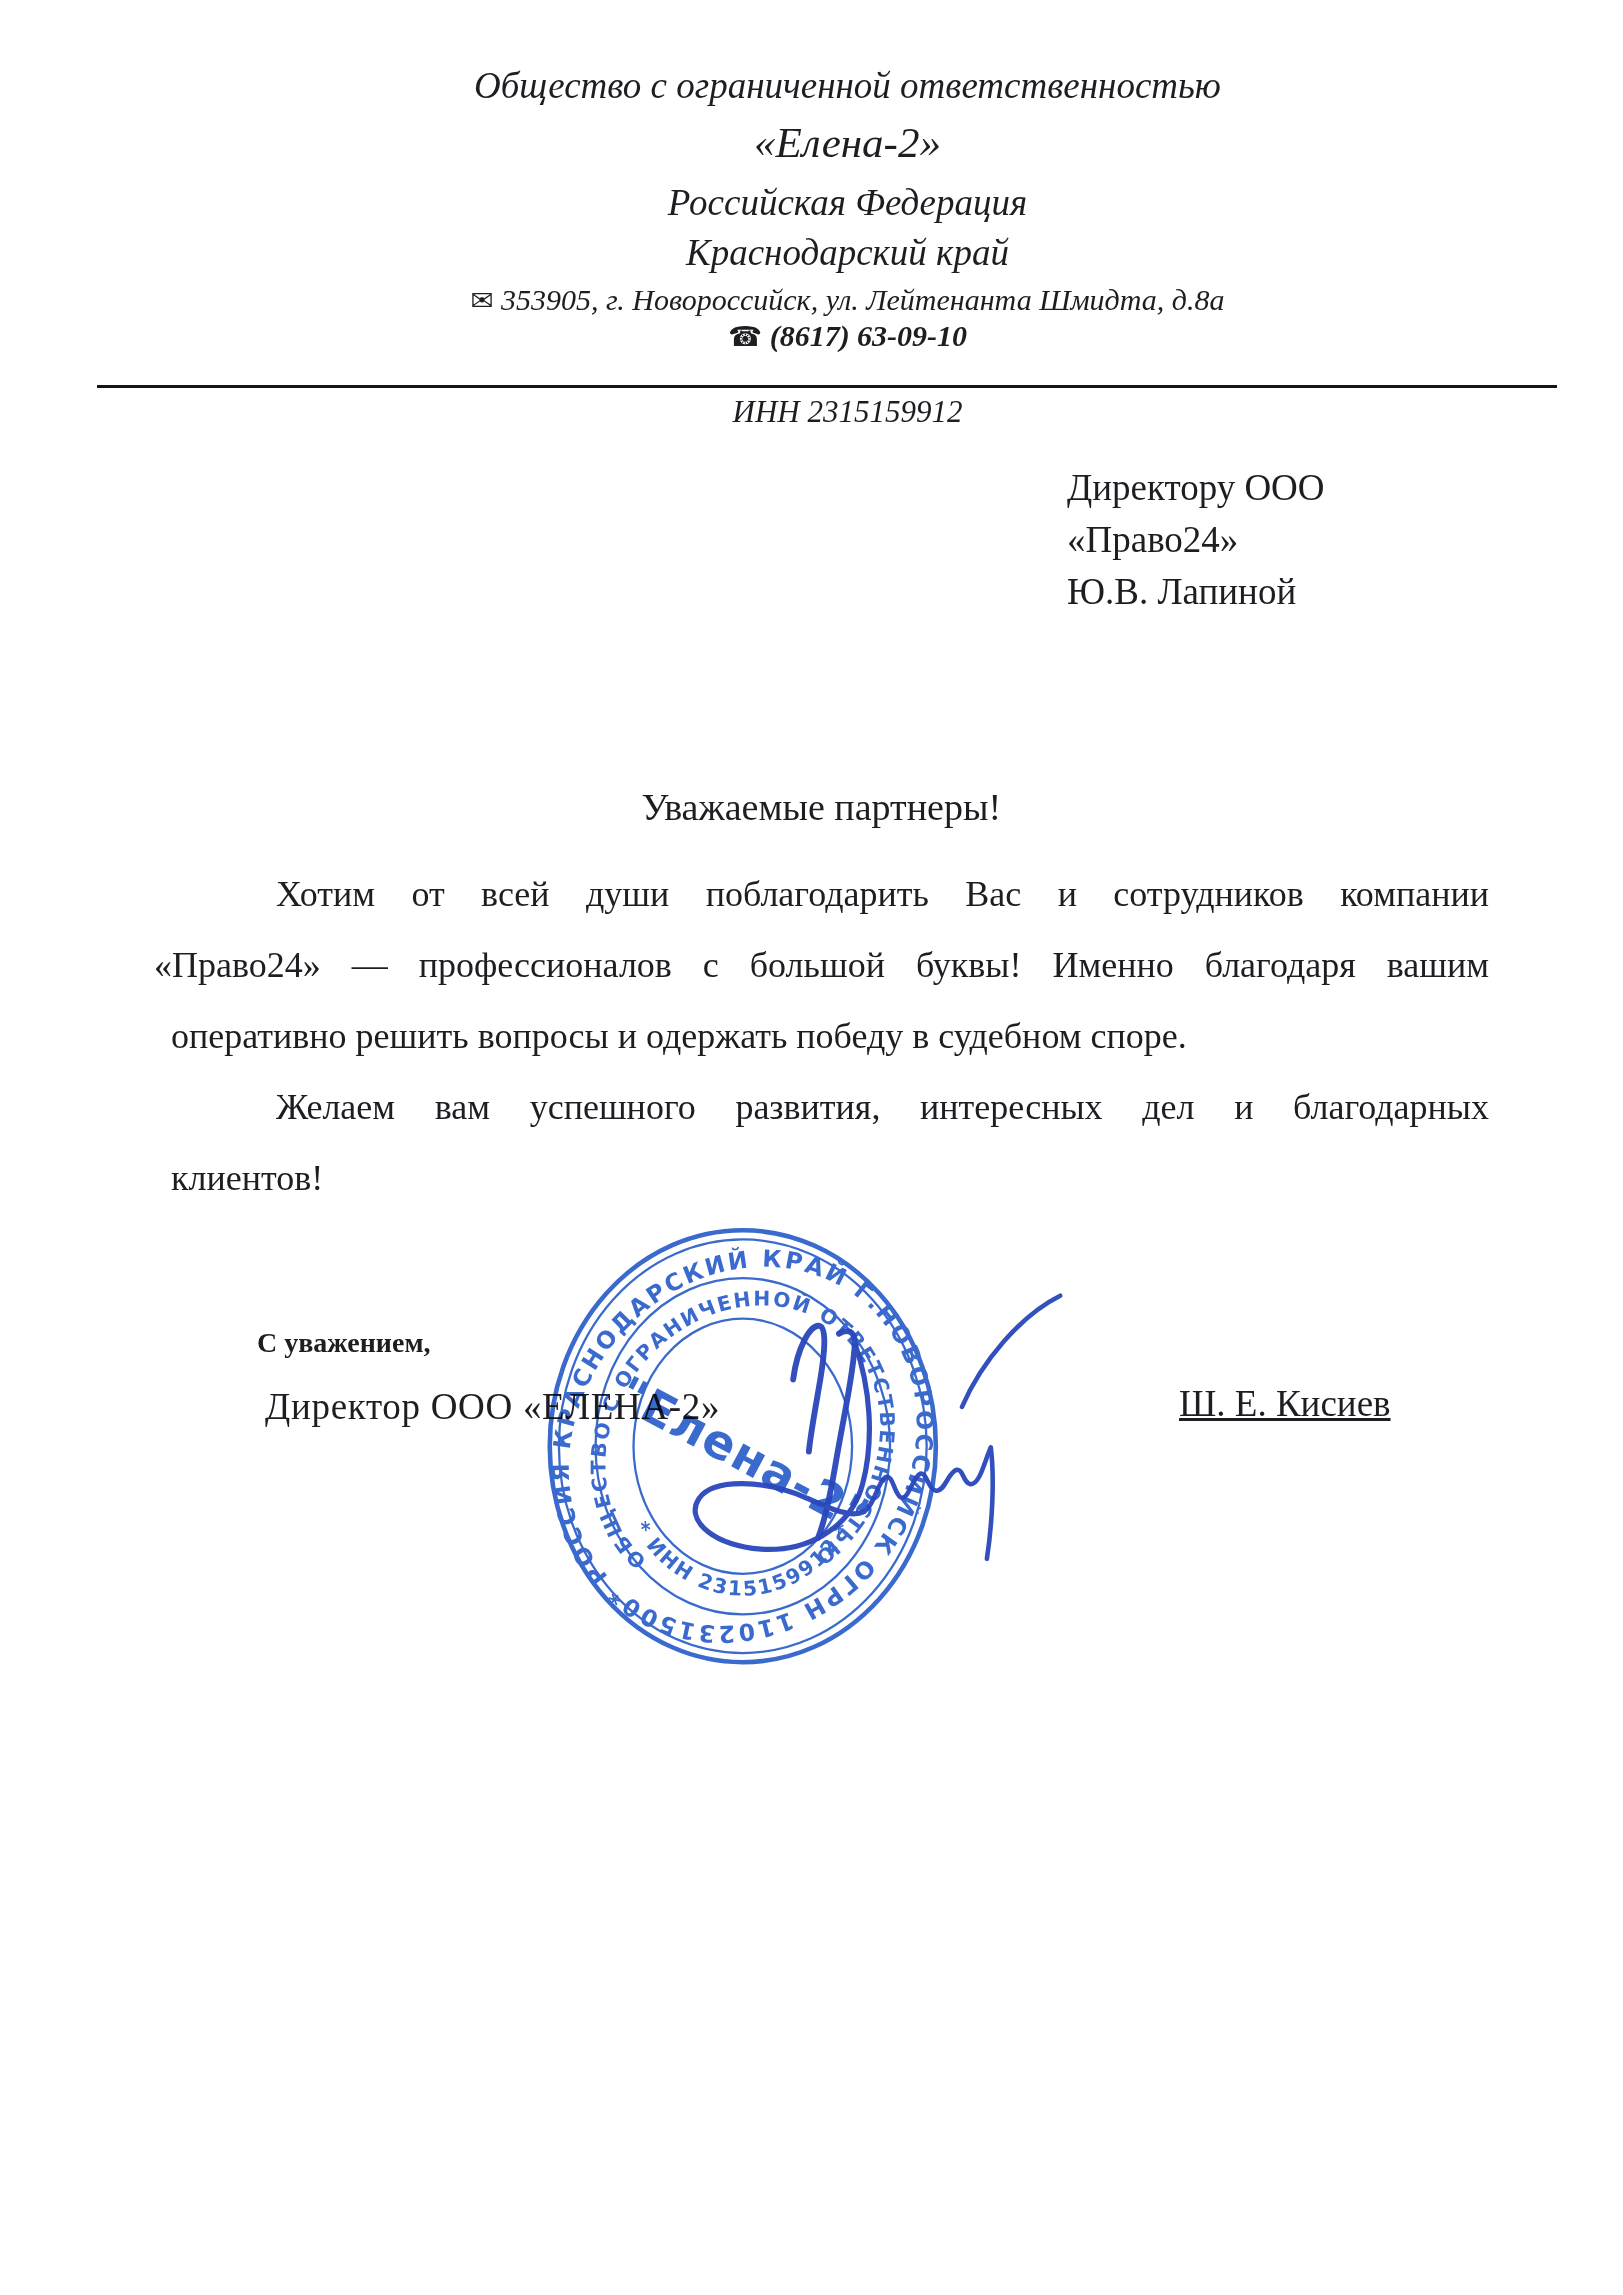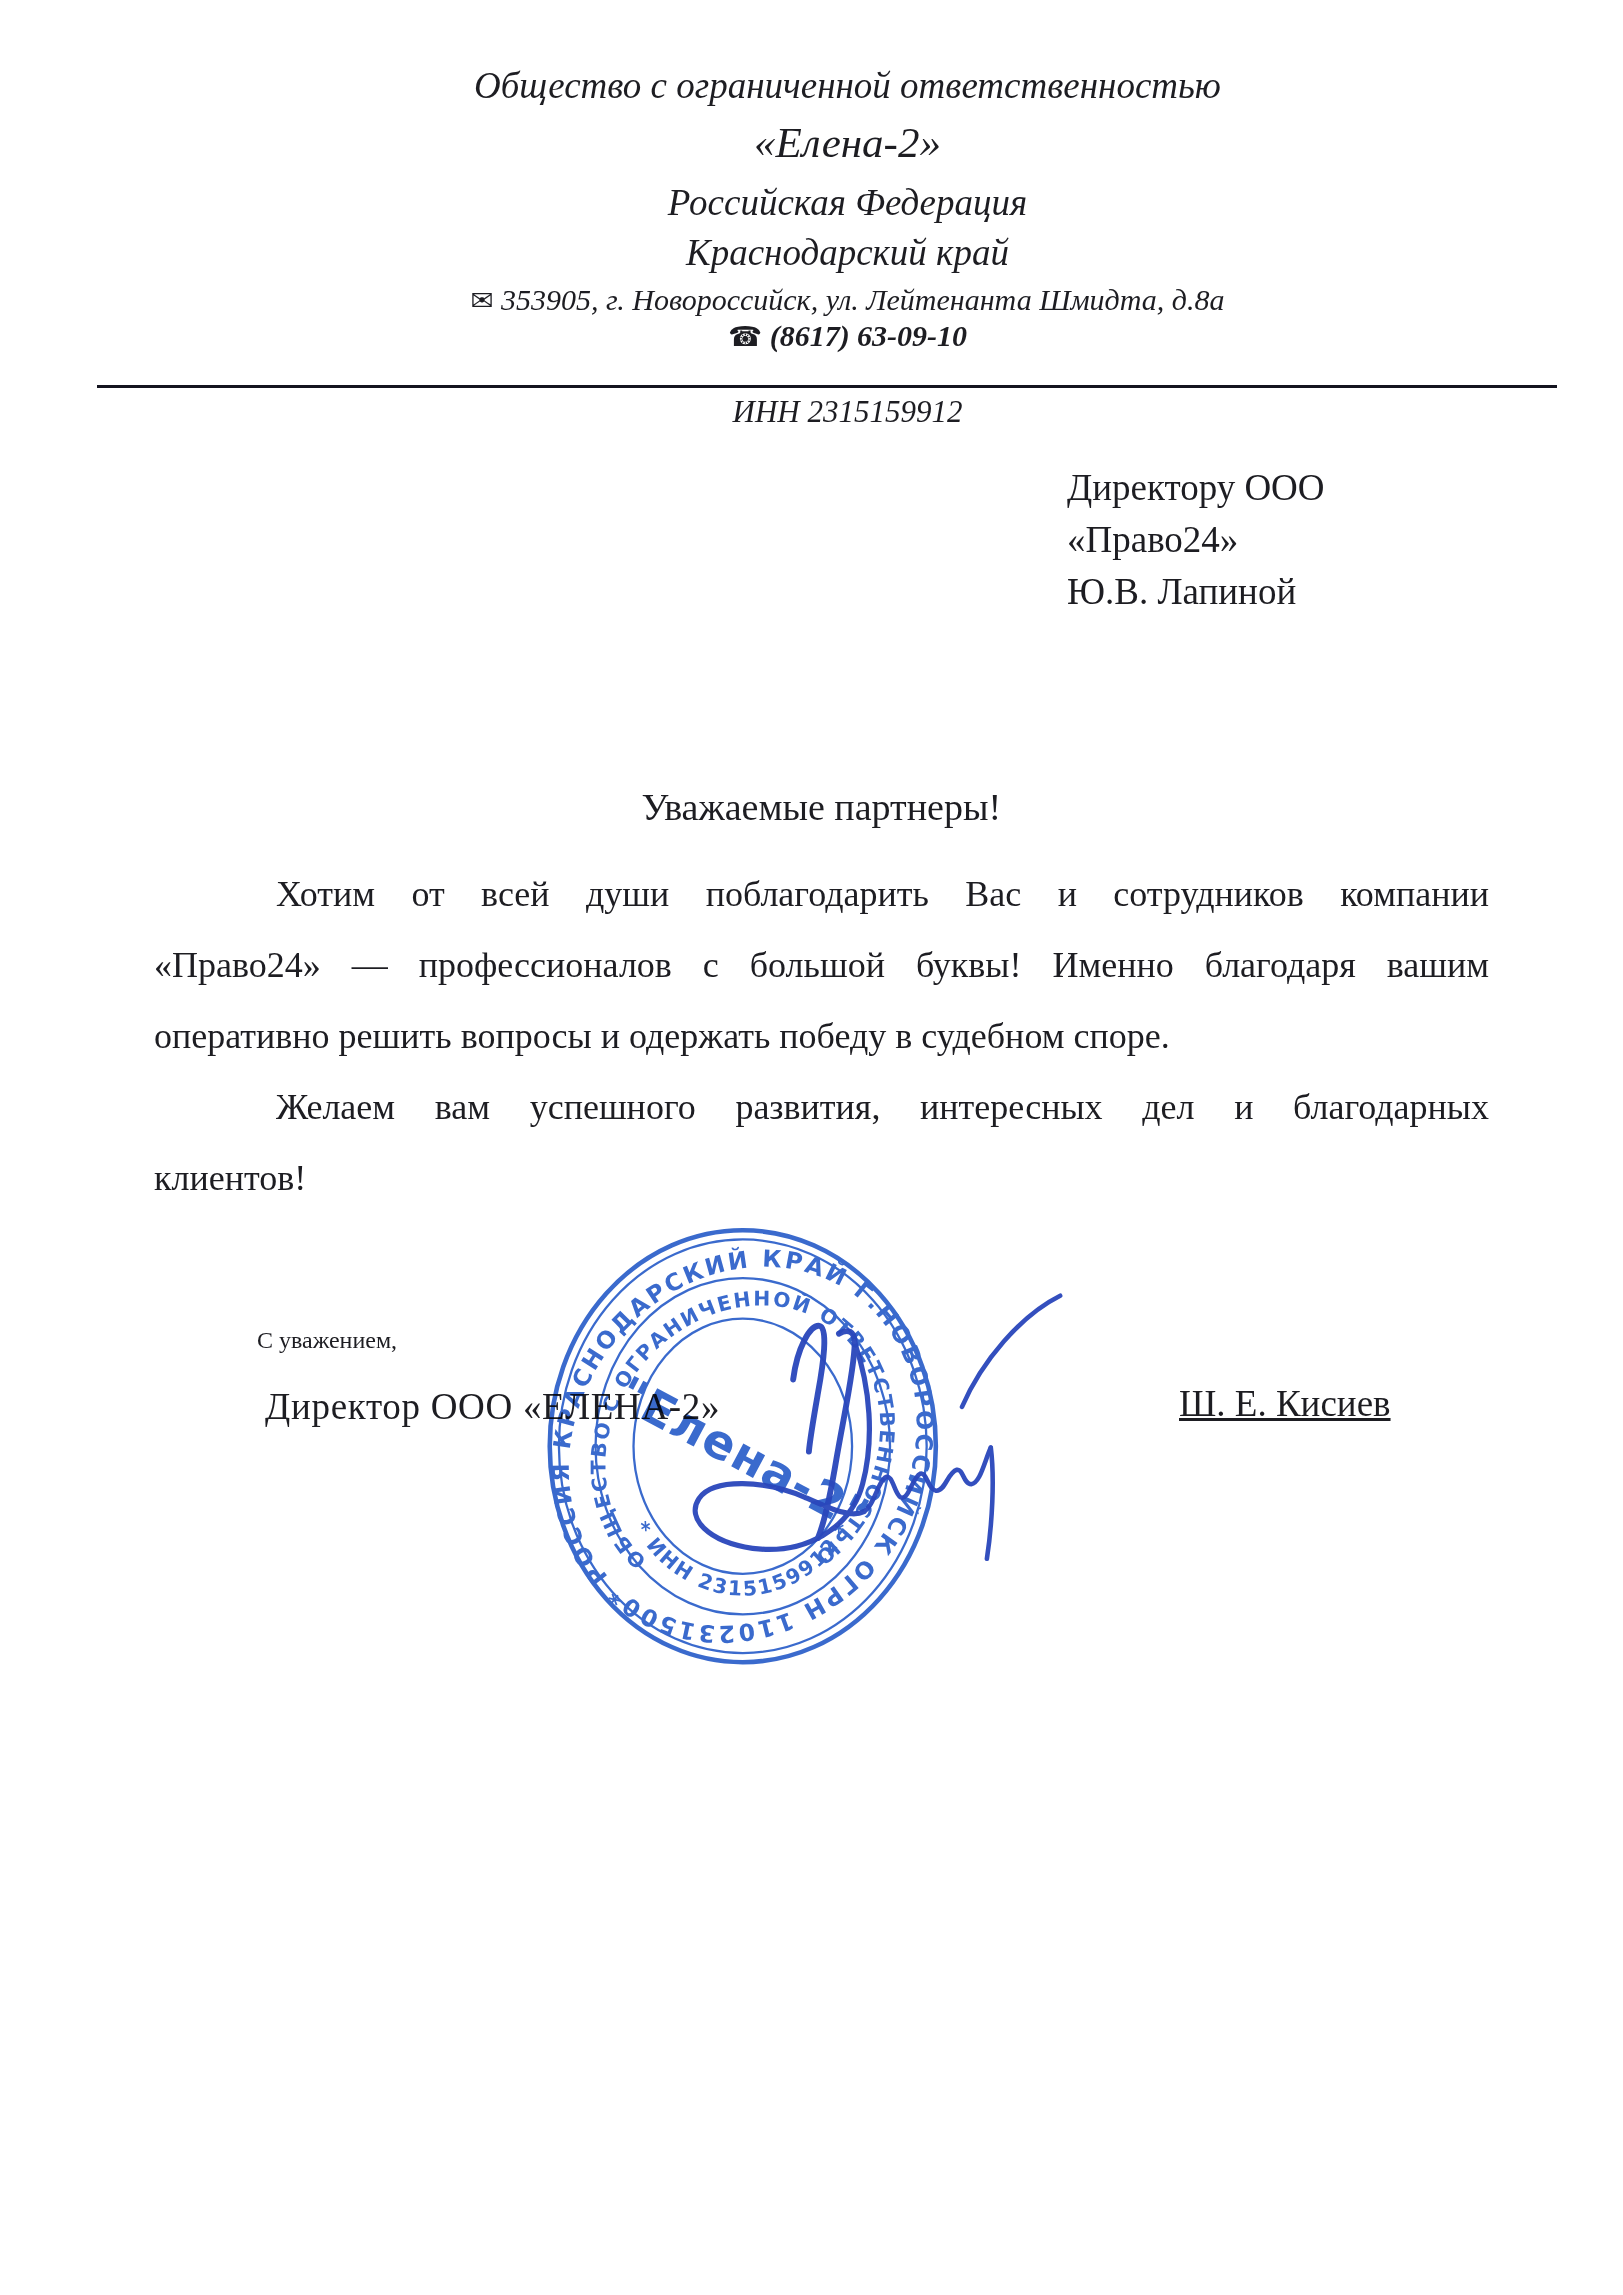--- a/index.html
+++ b/index.html
@@ -39,23 +39,23 @@
     position:absolute; left:154px; top:859px; width:1335px;
     font-size:36px;
   }
   .bline {
     line-height:71px;
     text-align:justify;
     text-align-last:justify;
     text-justify:inter-word;
   }
   .bline.indent { padding-left:122px; }
-  .bline.plain  { text-align-last:left; }
+  .bline.plain  { text-align-last:left;margin-left:17px; }
   .regards {
-    position:absolute; left:257px; top:1327px; font-size:24px;
+    position:absolute; left:257px; top:1327px; font-size:28px;font-weight:bold;
   }
   .position-line {
     position:absolute; left:257px; top:1385px; font-size:37px; letter-spacing:0.7px;margin-left:8px;
   }
   .signer {
     position:absolute; left:1179px; top:1382px; font-size:37px;text-decoration:underline;
   }
   .overlay {
     position:absolute; left:0; top:0;
     mix-blend-mode:multiply;

